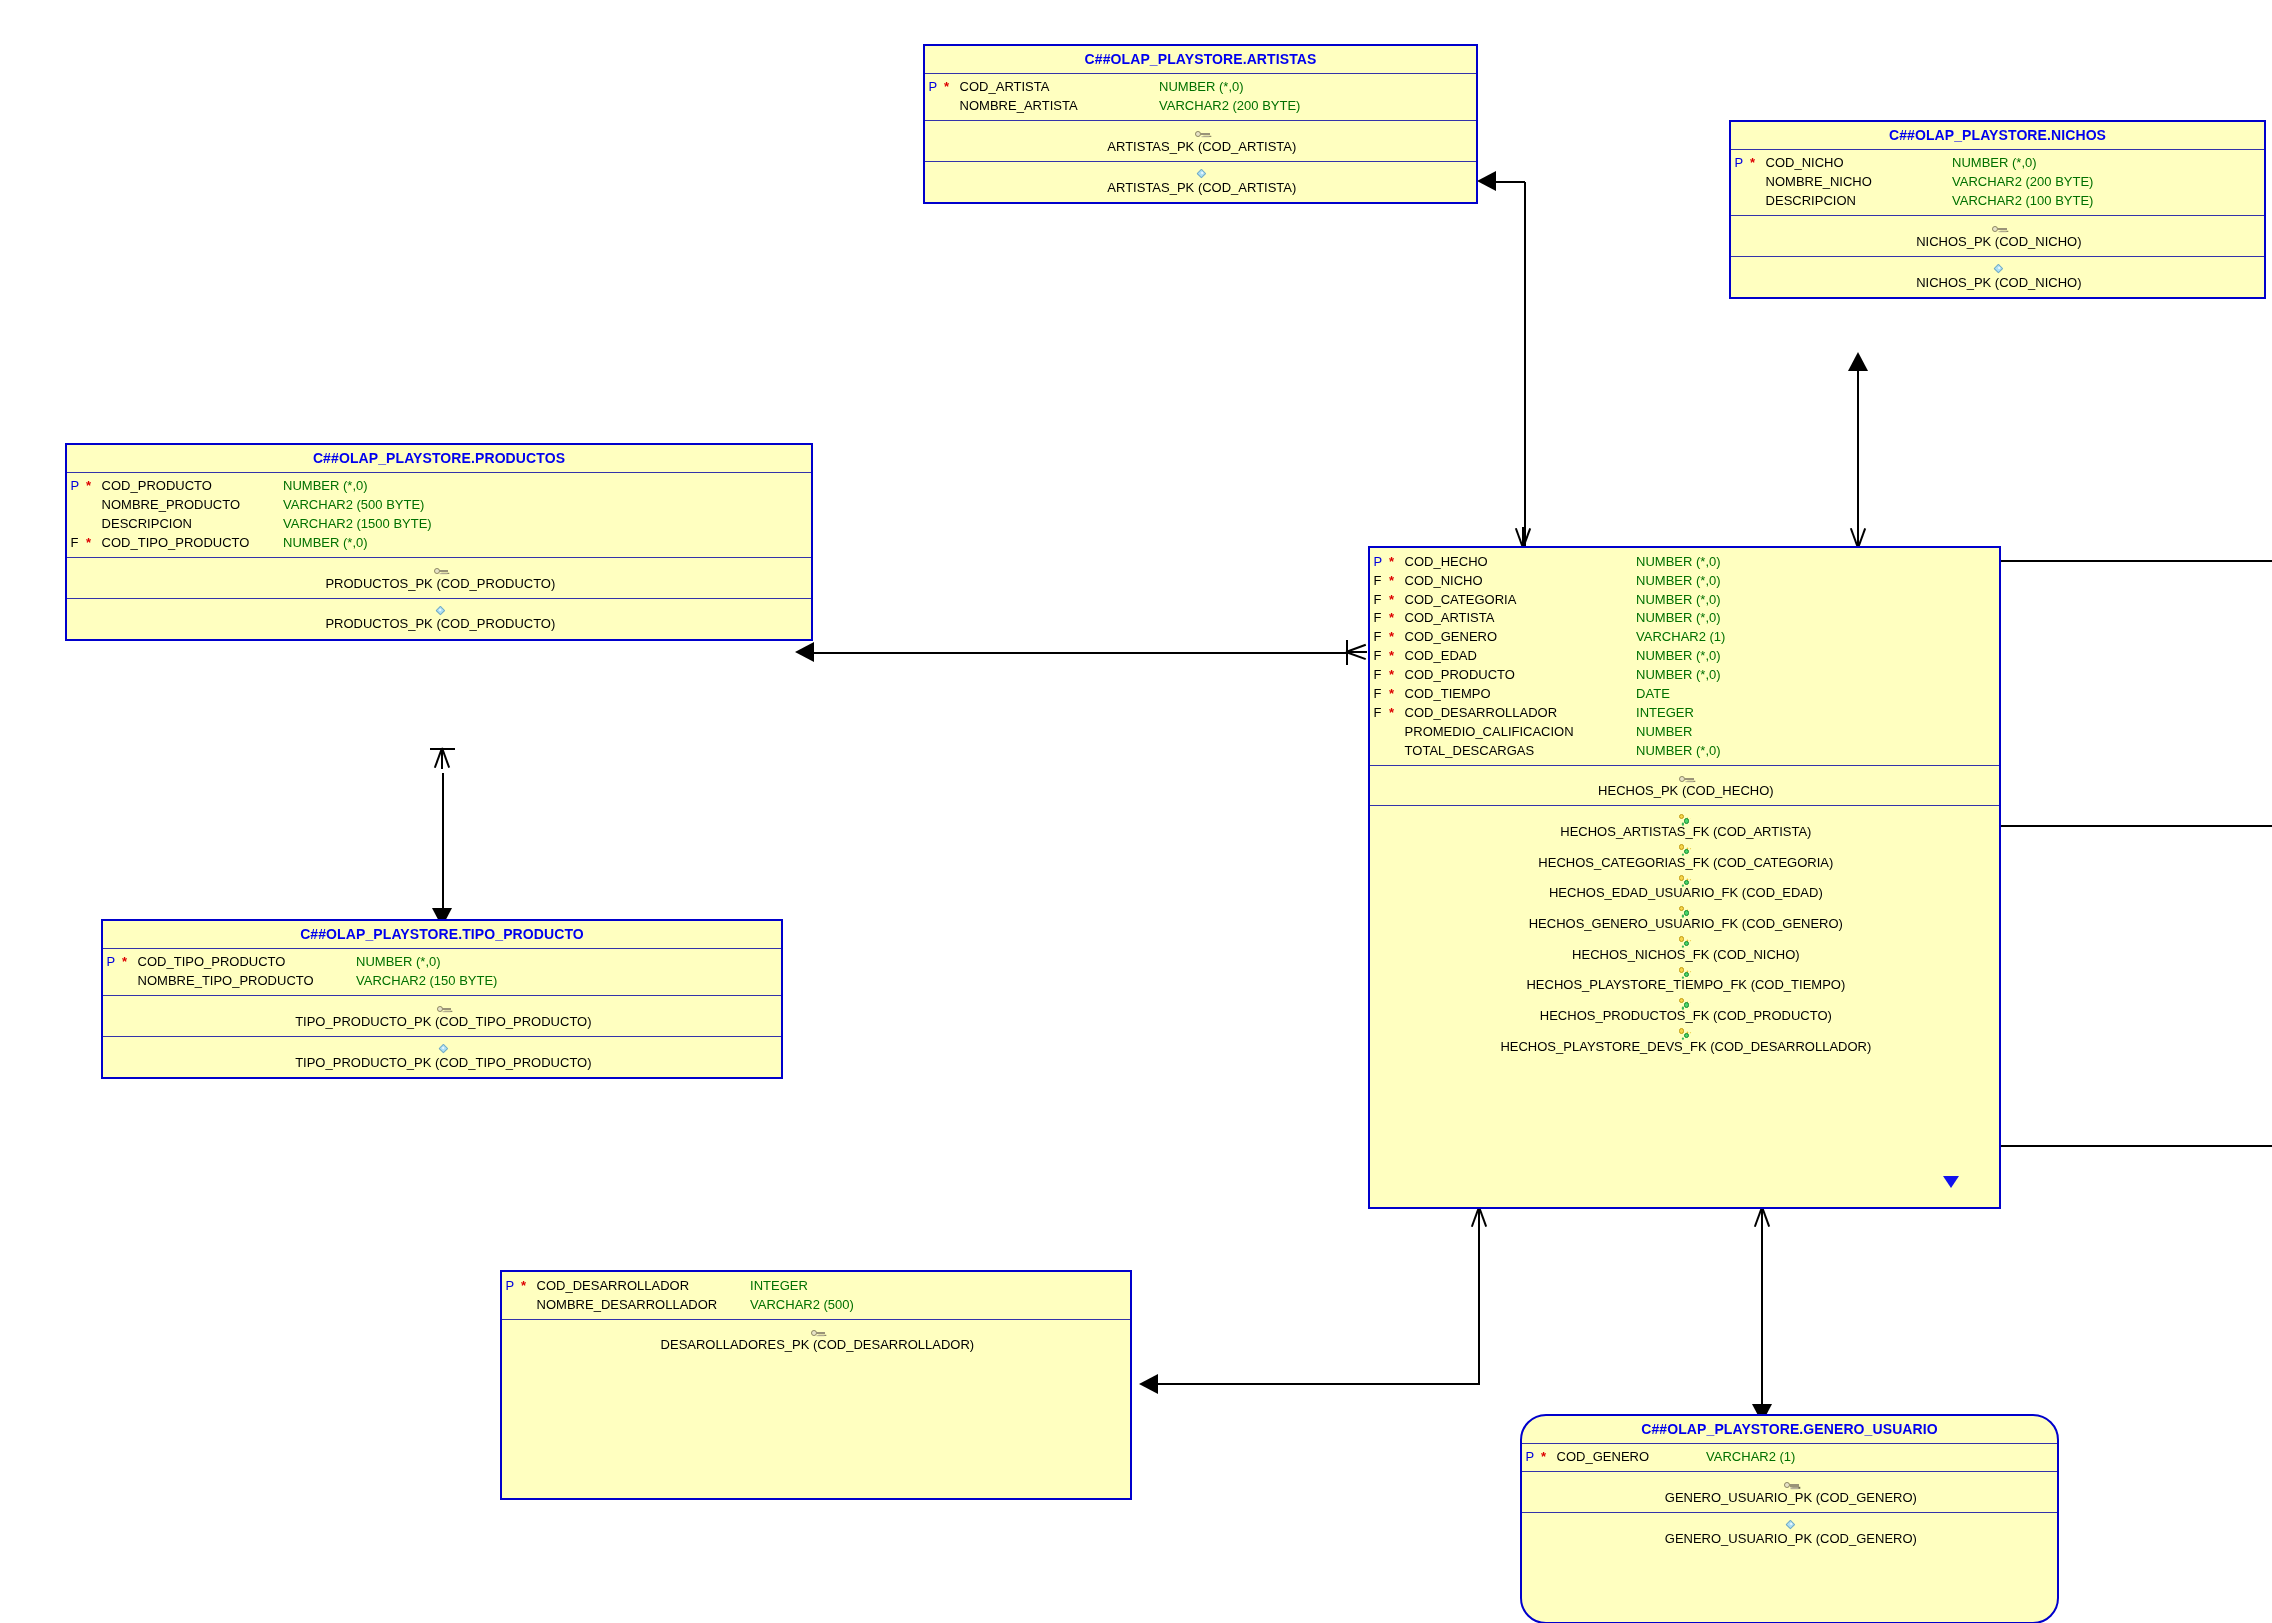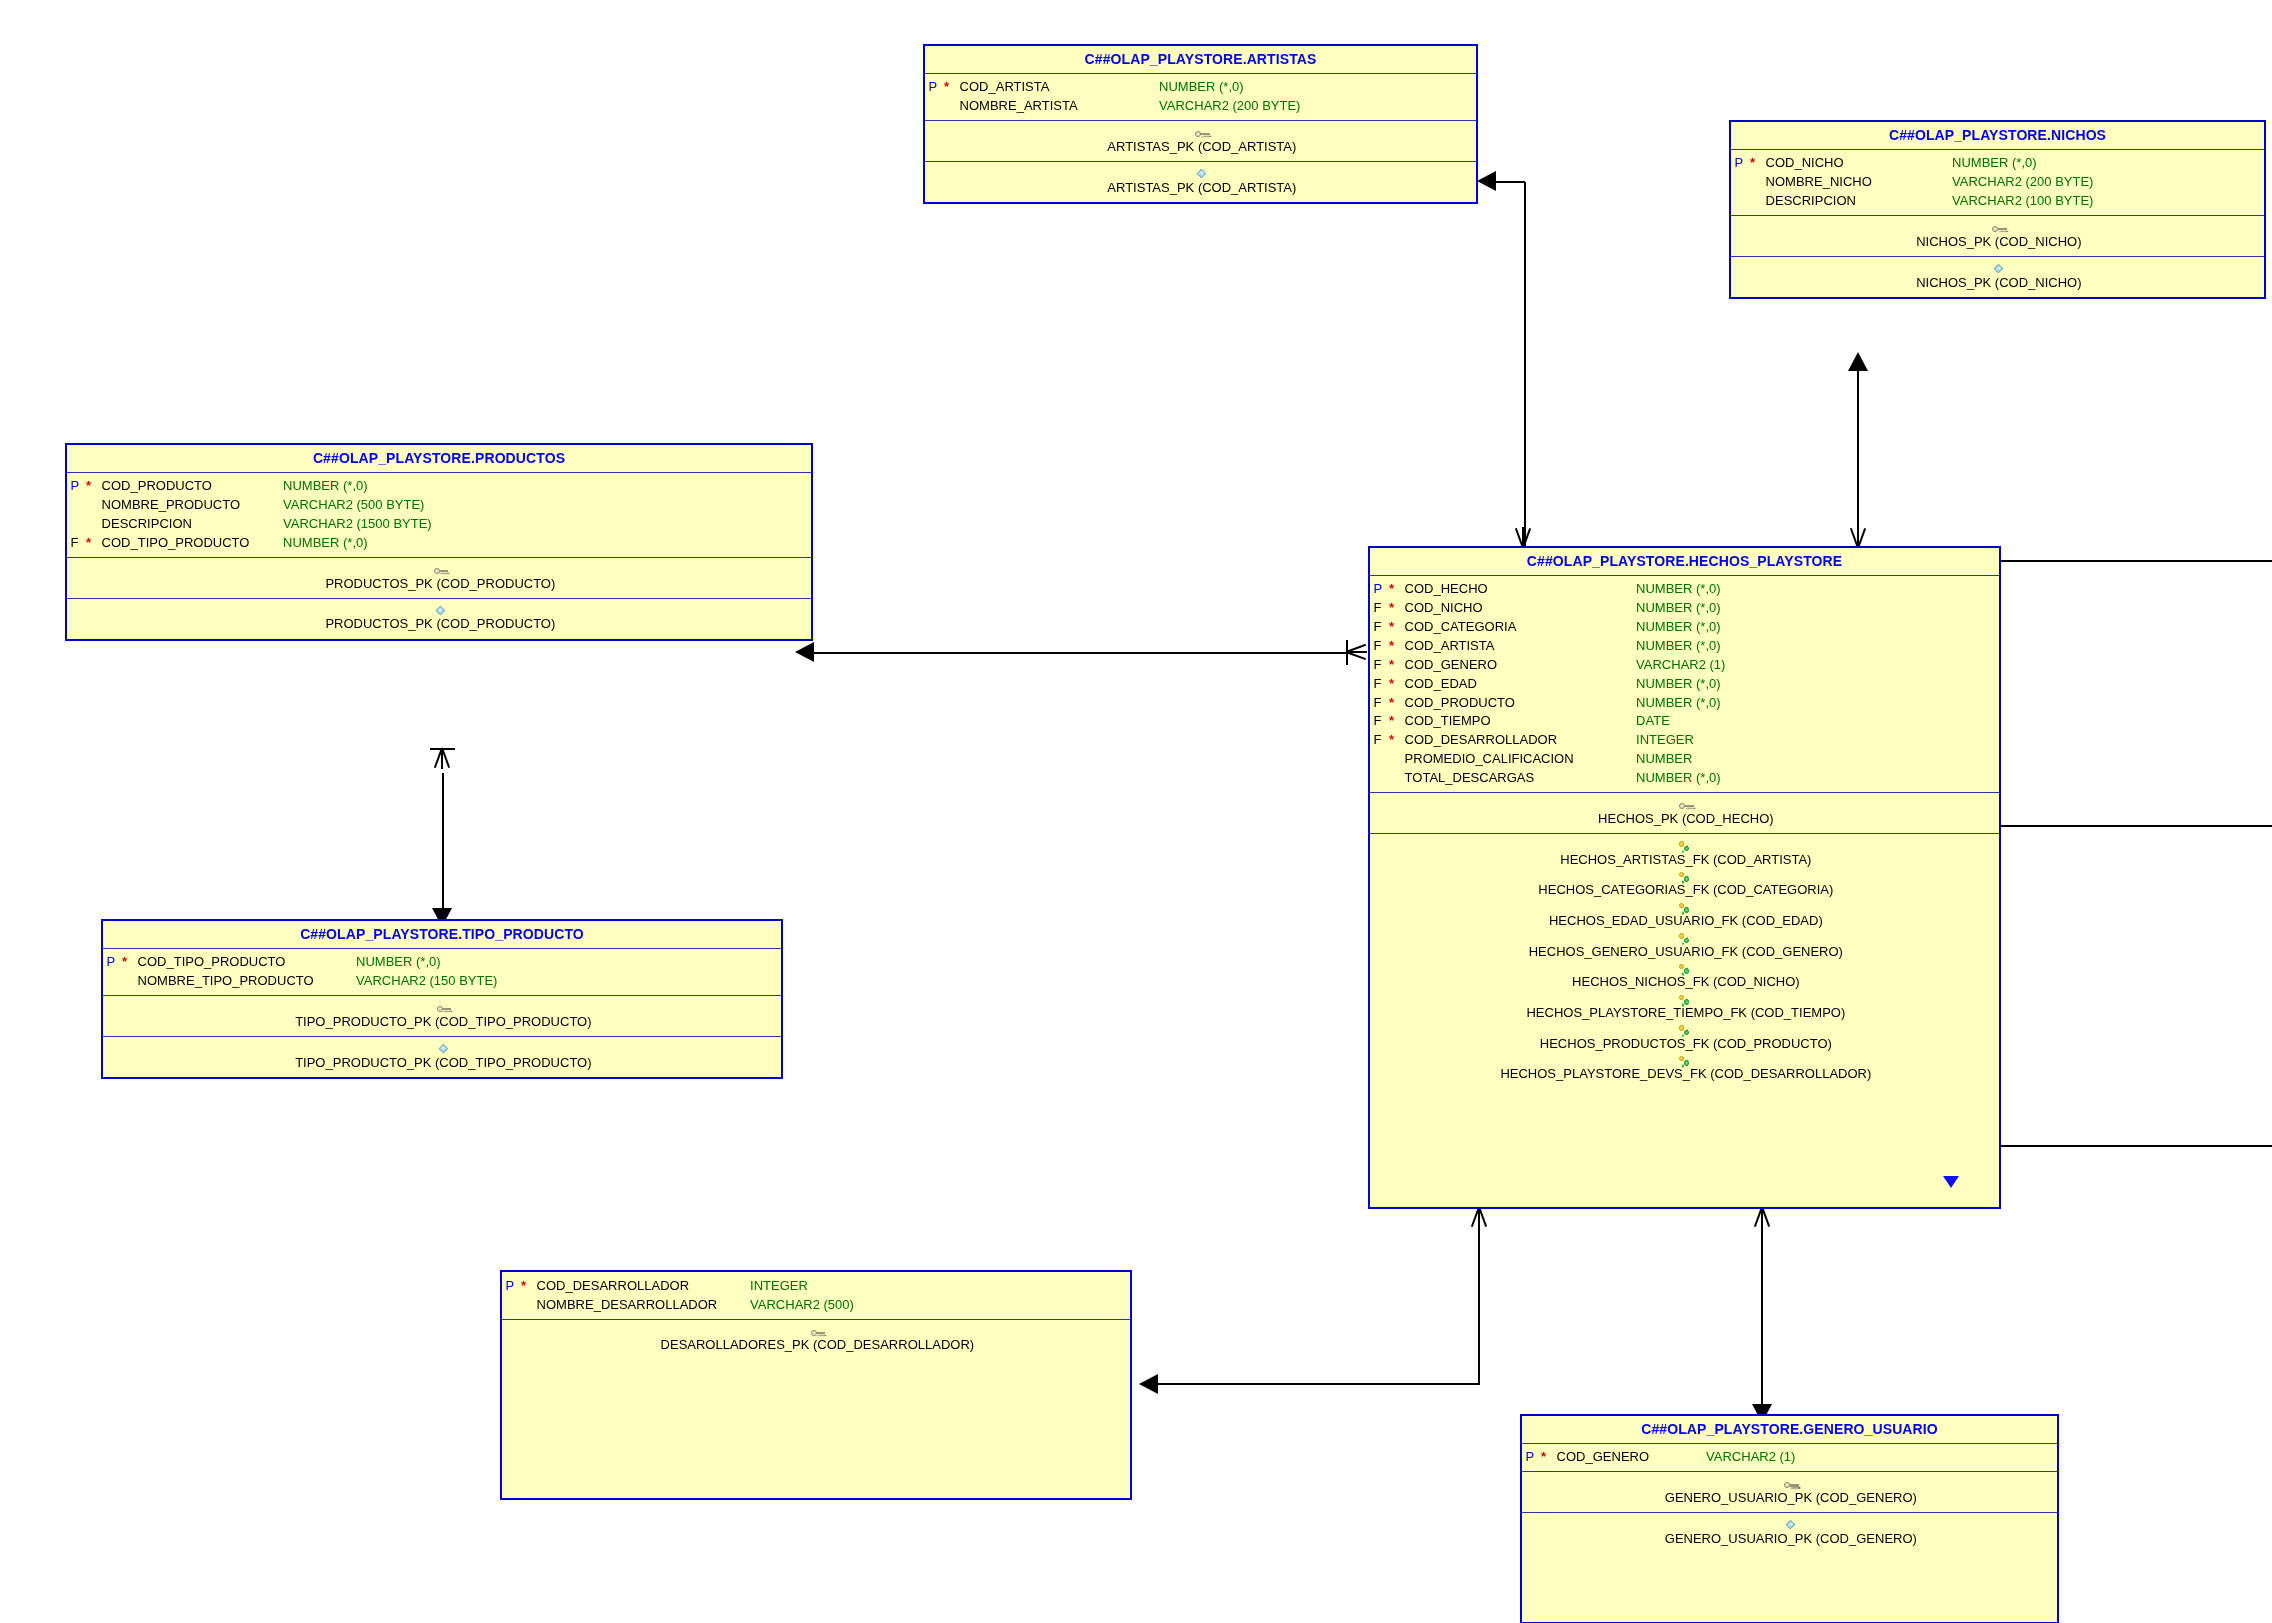--- a/index.html
+++ b/index.html
@@ -383,21 +383,20 @@
     </div>
     <div class="section last">
       <div class="crow">
         <span class="ico ico-idx"></span>
         <span class="label">PRODUCTOS_PK (COD_PRODUCTO)</span>
       </div>
     </div>
   </div>
 
   <div class="entity" style="left:1368px;top:546px;width:633px;height:663px;overflow:hidden;">
-    <div class="ent-title">C##OLAP_PLAYSTORE.HECHOS_PLAYSTORE</div>
     <div class="section">
       <div class="attr">
         <span class="kcol">P</span>
         <span class="ncol">*</span>
         <span class="name" style="width:227px">COD_HECHO</span>
         <span class="type">NUMBER (*,0)</span>
       </div>
       <div class="attr">
         <span class="kcol fk">F</span>
         <span class="ncol">*</span>
@@ -548,21 +547,21 @@
       </div>
     </div>
     <div class="section last">
       <div class="crow">
         <span class="ico ico-pk"></span>
         <span class="label">DESAROLLADORES_PK (COD_DESARROLLADOR)</span>
       </div>
     </div>
   </div>
 
-  <div class="entity" style="left:1520px;top:1414px;width:539px;height:210px;">
+  <div class="entity" style="left:1520px;top:1414px;width:539px;height:210px;border-radius:26px;">
     <div class="ent-title">C##OLAP_PLAYSTORE.GENERO_USUARIO</div>
     <div class="section">
       <div class="attr">
         <span class="kcol">P</span>
         <span class="ncol">*</span>
         <span class="name" style="width:145px">COD_GENERO</span>
         <span class="type">VARCHAR2 (1)</span>
       </div>
     </div>
     <div class="section">

